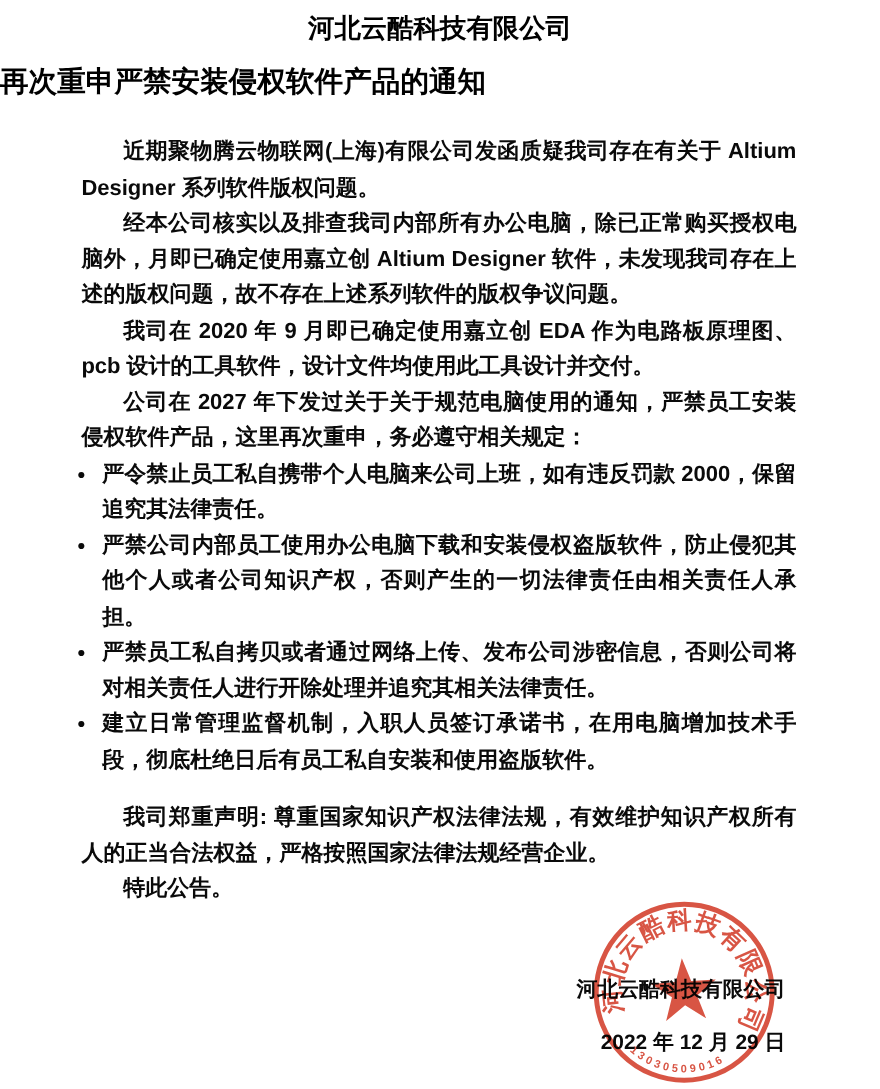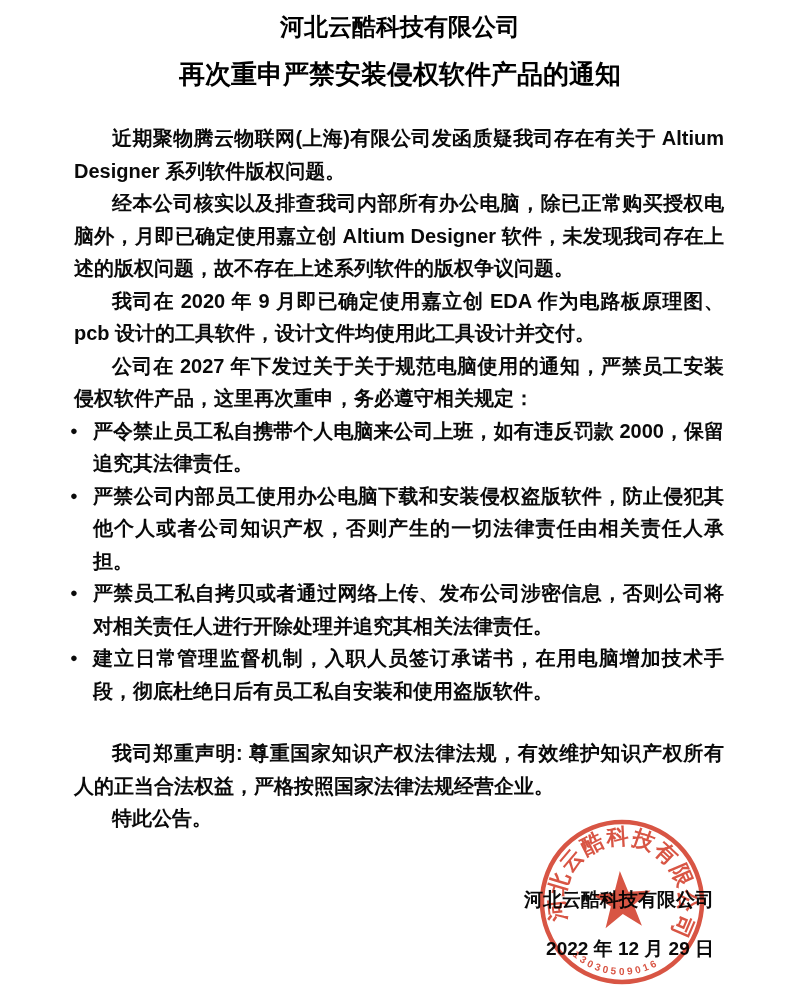--- a/index.html
+++ b/index.html
@@ -9,31 +9,31 @@
     font-family:"Liberation Sans","DejaVu Sans",sans-serif;
     position:relative; overflow:hidden;
   }
   .page { position:relative; width:800px; height:990px; background:#fff; }
 
   h1.doc-title {
     margin:12px 0 0 0; text-align:center;
     font-size:24px; font-weight:700; line-height:29px; color:#000;
   }
   h2.doc-subtitle {
-    margin:18px 0 0 0; text-align:center;
+    margin:18px 0 0 0; text-align:left;
     font-size:26px; font-weight:700; line-height:31px; color:#000;
   }
 
   .content {
     margin:32px 76px 0 74px;
     font-size:20px; line-height:32.5px; font-weight:700;
     text-align:justify; color:#0a0a0a;
   }
   .content p { margin:0; text-indent:38px; }
-  .content p.closing { margin-top:30px; }
+  .content p.closing { margin-top:20px; }
 
   ul.rules { margin:0; padding:0 0 0 19px; list-style:none; }
   ul.rules li { position:relative; margin:0; }
   ul.rules li .bullet {
     position:absolute; left:-23px; top:0;
     font-size:13px; line-height:32.5px; color:#0a0a0a;
   }
 
   .signature { position:absolute; top:876px; right:86px; text-align:right; }
   .sig-company { font-size:19px; font-weight:600; color:#0a0a0a; line-height:23px; }

